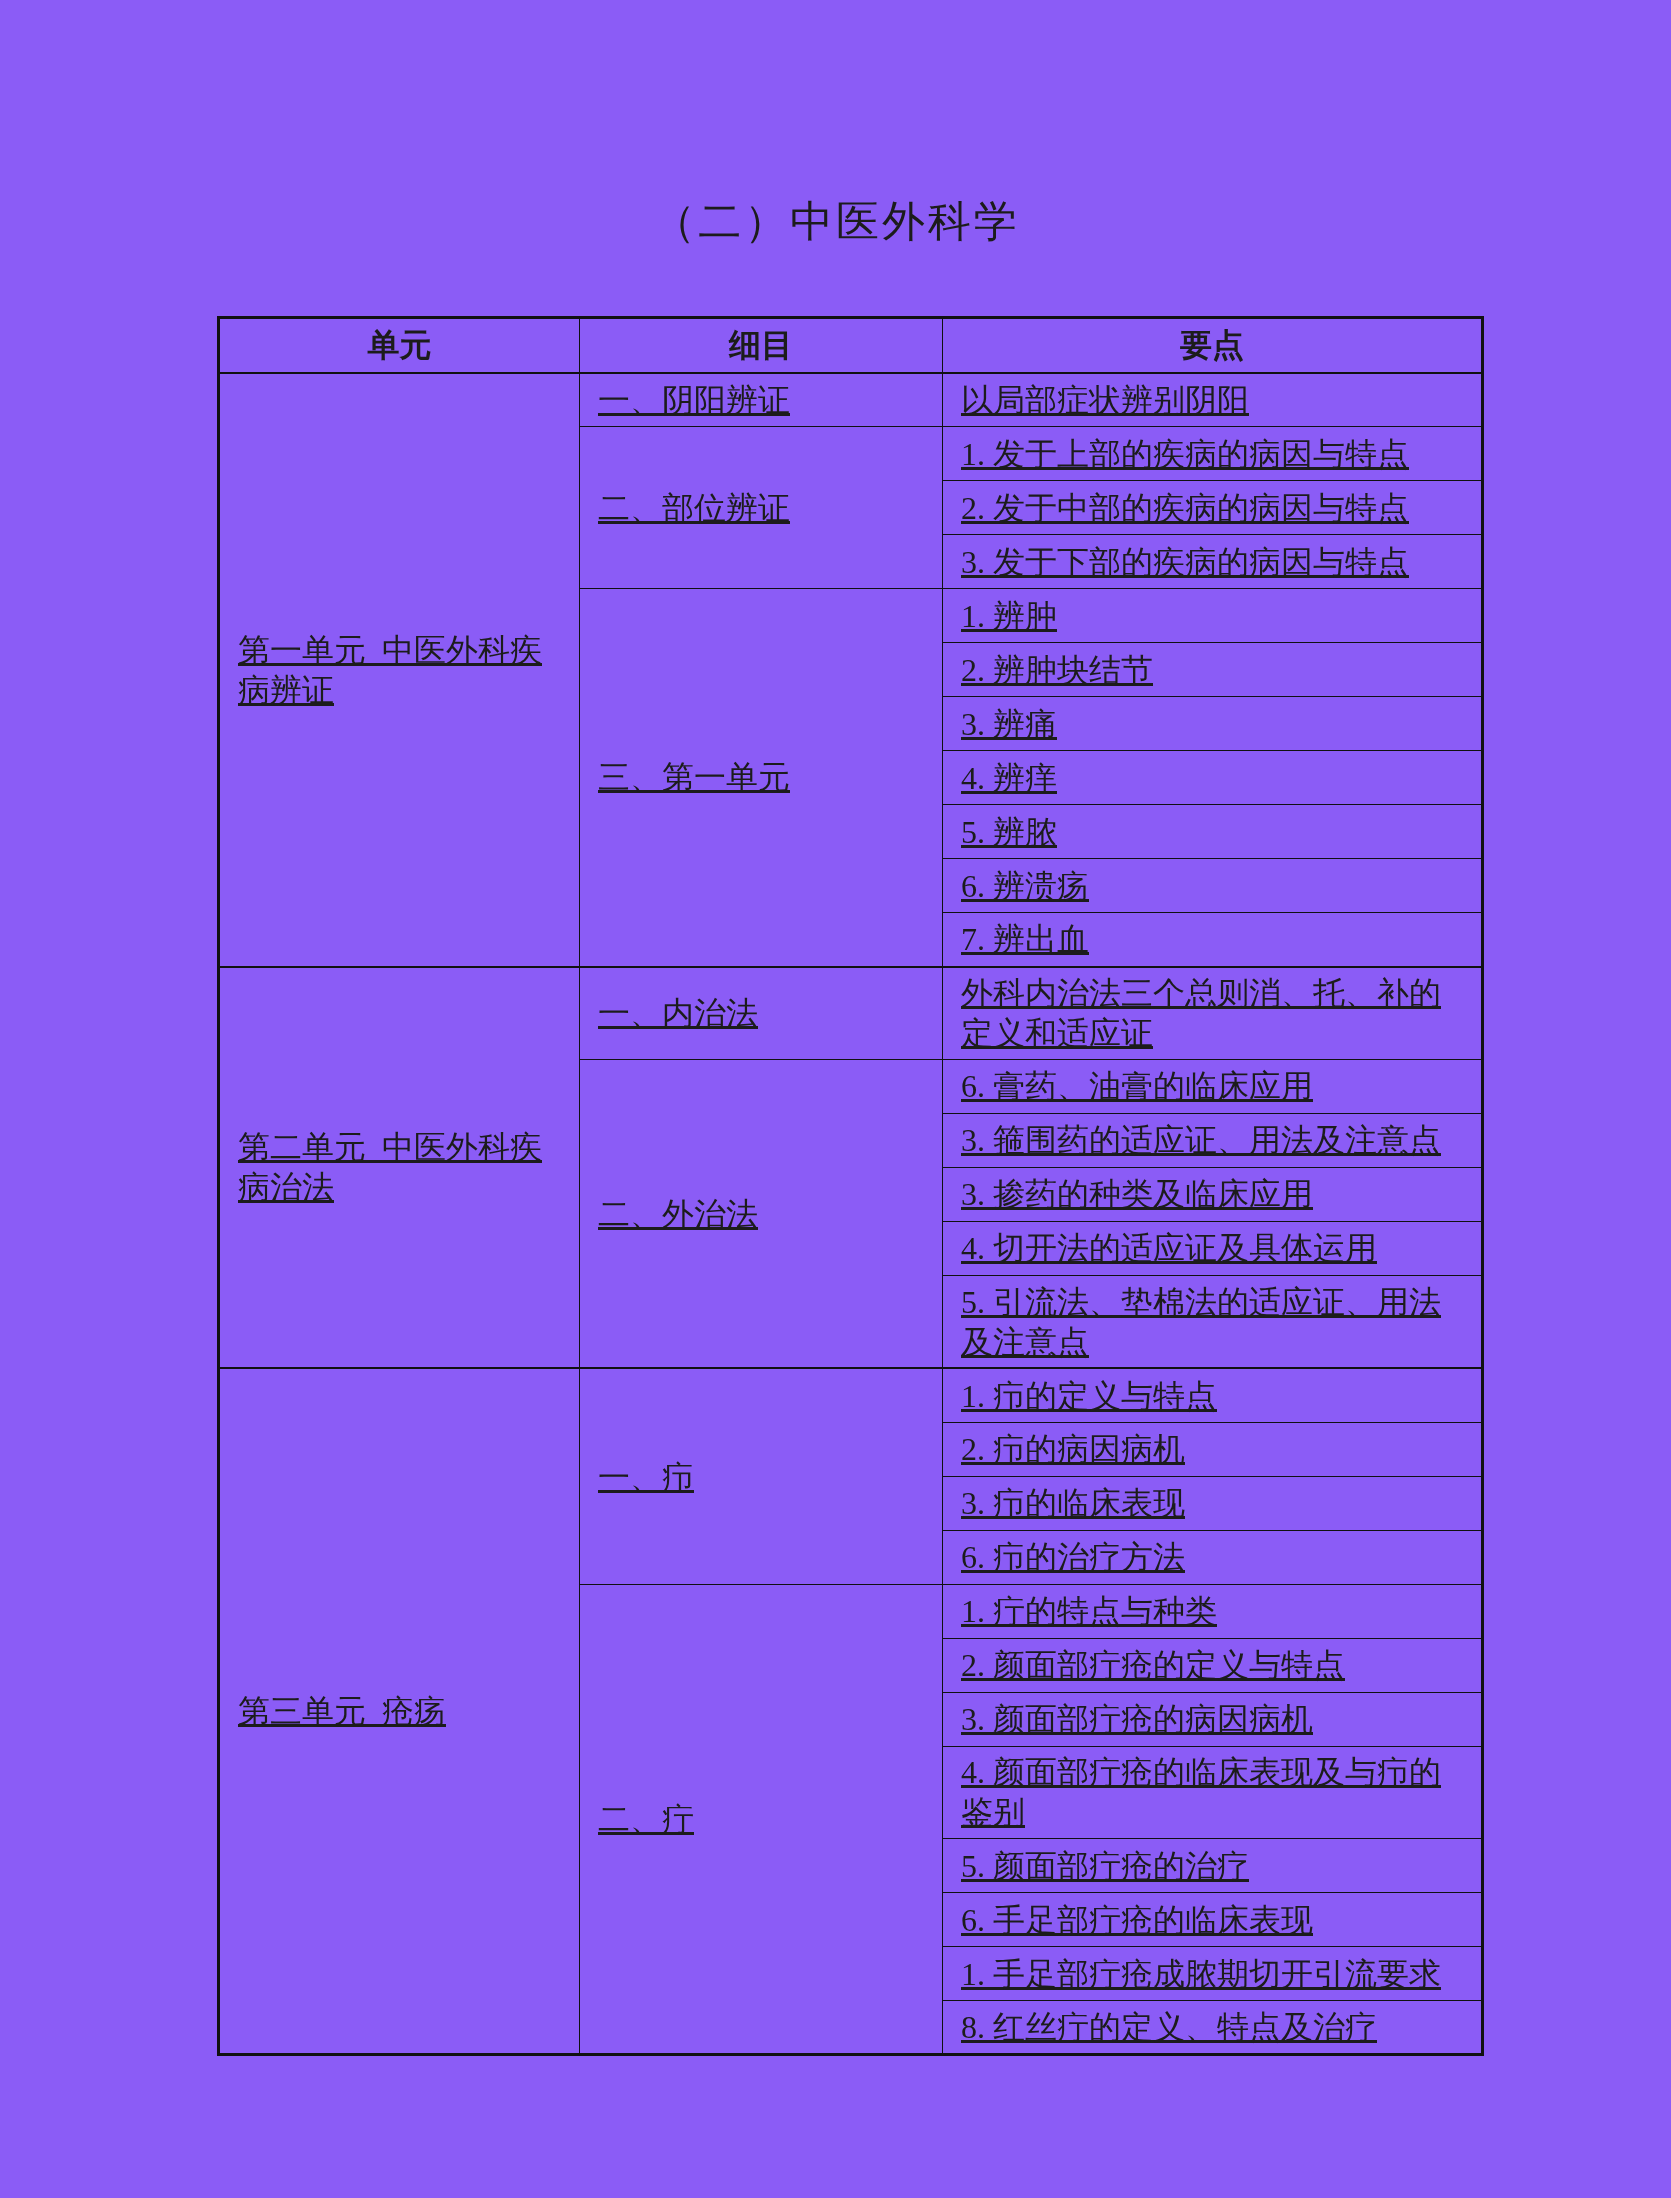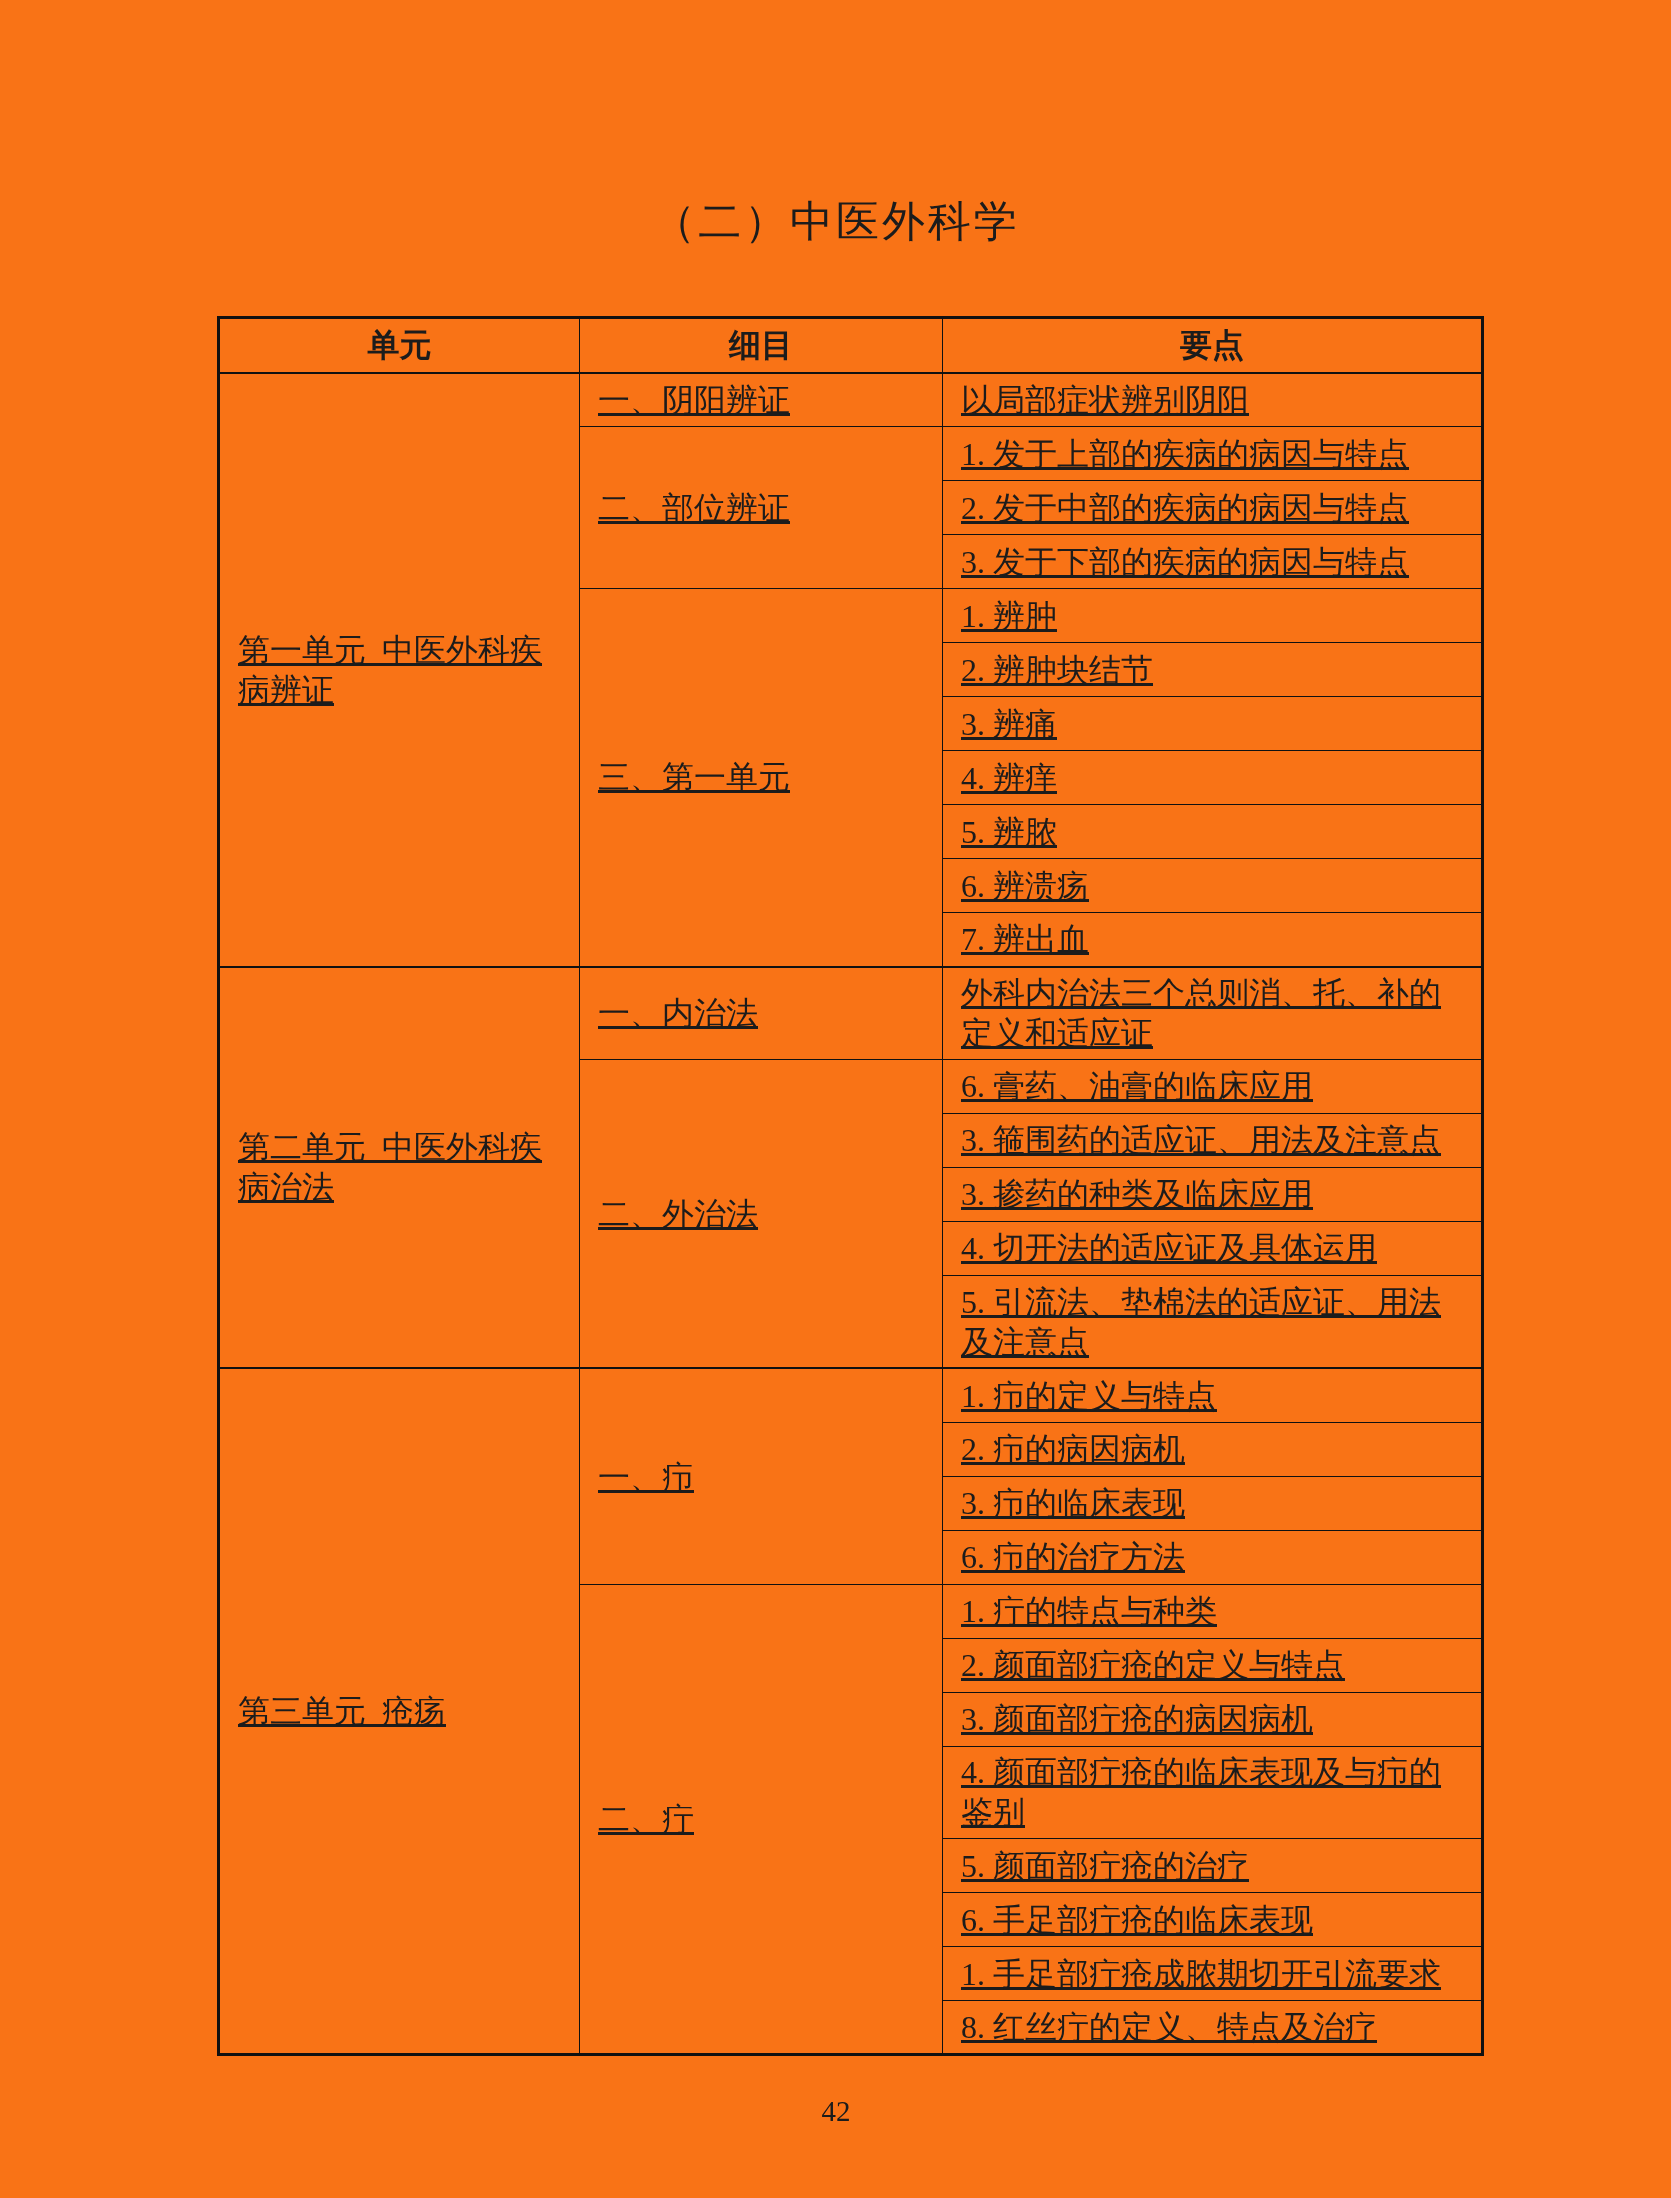--- a/index.html
+++ b/index.html
@@ -4,21 +4,21 @@
 <style>
   html, body {
     margin: 0;
     padding: 0;
     background: #ffffff;
   }
   .page {
     position: relative;
     width: 1672px;
     height: 2199px;
-    background: #f97316;
+    background: #8b5cf6;
     color: #1c1c1c;
     font-family: "Liberation Serif", "DejaVu Serif", serif;
     overflow: hidden;
   }
   .doc-title {
     position: absolute;
     top: 193px;
     left: 0;
     width: 100%;
     margin: 0;
@@ -192,16 +192,15 @@
       </tr>
       <tr>
         <td class="cell-point">1. 手足部疔疮成脓期切开引流要求</td>
       </tr>
       <tr>
         <td class="cell-point">8. 红丝疔的定义、特点及治疗</td>
       </tr>
     </tbody>
   </table>
 
-  <div class="page-number">42</div>
 
 </div>
 
 
 </body></html>

